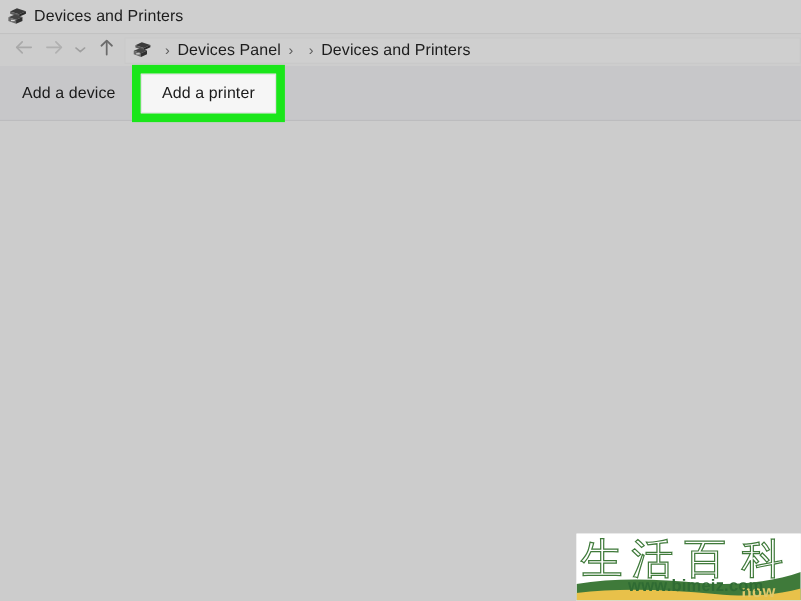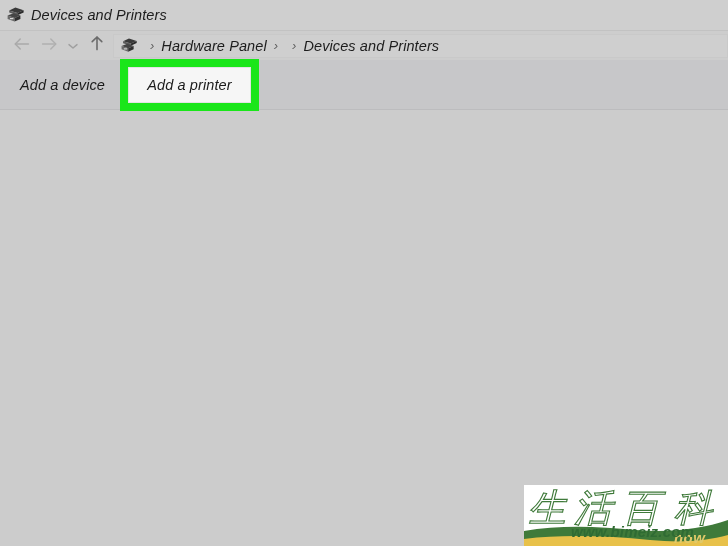--- a/index.html
+++ b/index.html
@@ -13,21 +13,20 @@
     font-family: "Liberation Sans", sans-serif;
     background: #cfcfcf;
     -webkit-font-smoothing: antialiased;
   }
 
   #app-window {
     position: relative;
     width: 728px;
     height: 546px;
     background: #cccccc;
-    font-style: italic;
   }
 
   
   #title-bar {
     position: absolute;
     left: 0; top: 0;
     width: 728px;
     height: 30px;
     background: #cfcfcf;
     display: flex;
@@ -266,21 +265,21 @@
           <path d="M3.2 4.4 L3.2 6.6 L11.4 9.2 L11.4 7.0 Z" fill="#5c5c5c"></path>
           <path d="M11.4 7.0 L11.4 9.2 L17.6 6.4 L17.6 4.2 Z" fill="#2b2b2b"></path>
           <path d="M1.6 9.6 L7.6 7.2 L14.4 9.4 L8.6 12.0 Z" fill="#454545"></path>
           <path d="M1.6 9.6 L1.6 13.0 L8.6 15.6 L8.6 12.0 Z" fill="#6a6a6a"></path>
           <path d="M8.6 12.0 L8.6 15.6 L14.4 13.0 L14.4 9.4 Z" fill="#303030"></path>
           <rect x="4.0" y="12.0" width="3.4" height="1.2" fill="#d8d8d8"></rect>
         </svg>
       </span>
 
       <span class="crumb-sep">›</span>
-      <span class="crumb-item">Hardware Panel</span>
+      <span class="crumb-item">Devices Panel</span>
 
       <span class="crumb-sep">›</span>
 
       <span class="crumb-sep">›</span>
       <span class="crumb-item">Devices and Printers</span>
     </div>
   </div>
 
   <div id="toolbar">
     <div class="toolbar-cmd" id="cmd-add-device">Add a device</div>

